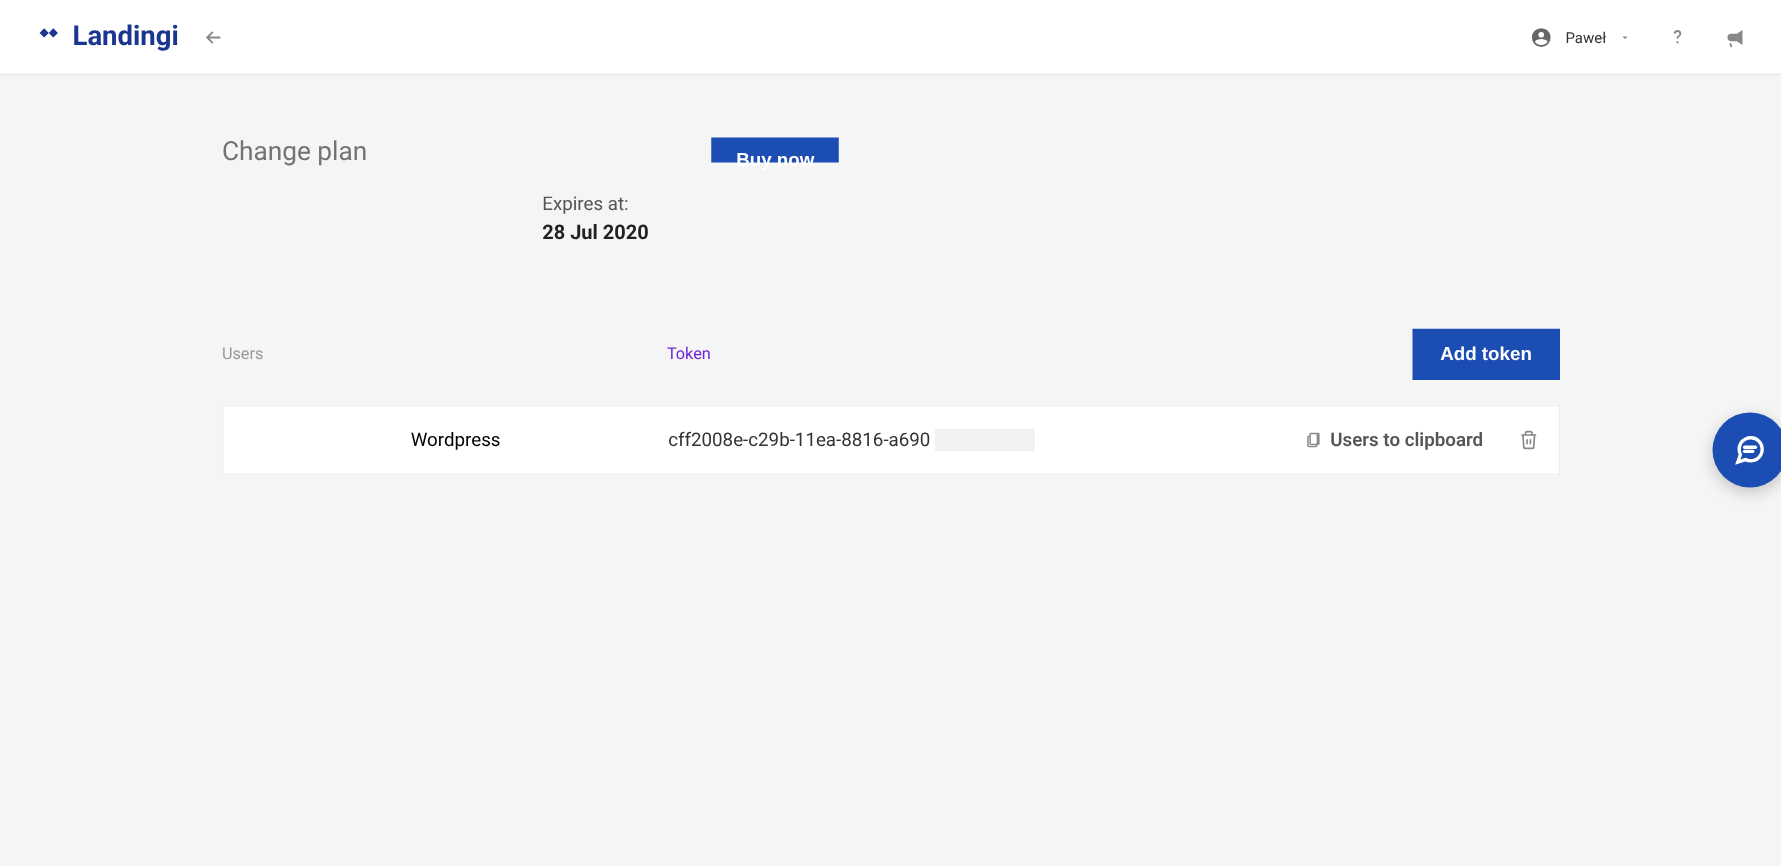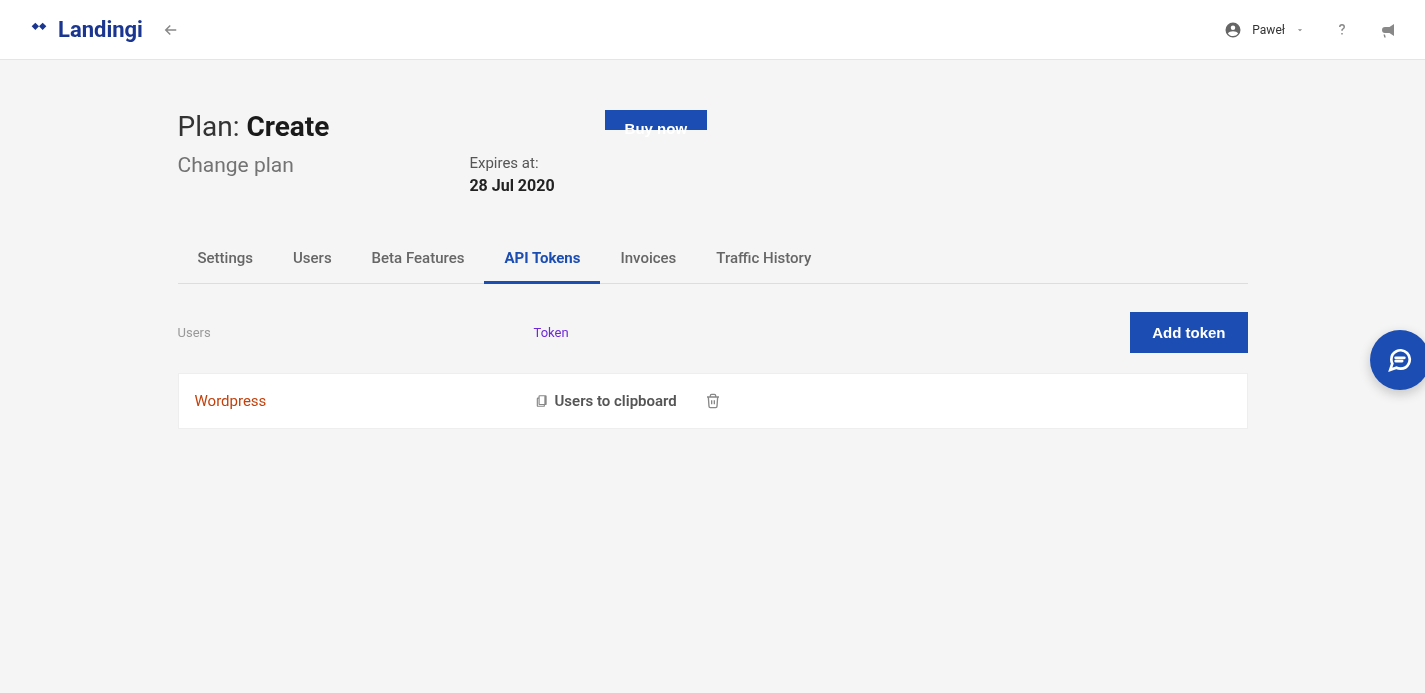--- a/index.html
+++ b/index.html
@@ -173,21 +173,22 @@
     .table-row {
       background: #fff;
       border: 1px solid #eee;
       display: flex;
       align-items: center;
       padding: 18px 16px;
     }
     .td-name {
       width: 340px;
       font-size: 15px;
-      color: #c2410c;
+      color: #000000;
+      text-align: center;
     }
     .td-token {
       flex: 1;
       font-size: 15px;
       color: #333;
       display: flex;
       align-items: center;
       gap: 4px;
     }
     .td-token .masked {
@@ -276,49 +277,42 @@
         <path d="M20 4v16l-6-4H8a4 4 0 010-8h6l6-4zM6 18h2l1 4H7l-1-4z"></path>
       </svg>
     </div>
   </div>
 </div>
 
 <div class="content">
 
   <div class="plan-row">
     <div class="plan-left">
-      <div class="plan-title">
-        <span>Plan: </span><span class="bold">Create</span>
-      </div>
       <a class="change-link">Change plan</a>
     </div>
     <div class="expires-block">
       <span class="expires-label">Expires at:</span>
       <span class="expires-date">28 Jul 2020</span>
     </div>
     <button class="buy-btn">Buy now</button>
   </div>
 
-  <div class="tabs">
-    <div class="tab">Settings</div>
-    <div class="tab">Users</div>
-    <div class="tab">Beta Features</div>
-    <div class="tab active">API Tokens</div>
-    <div class="tab">Invoices</div>
-    <div class="tab">Traffic History</div>
-  </div>
 
   <div class="table-header">
     <div class="th-name">Users</div>
     <div class="th-token">Token</div>
     <button class="add-btn">Add token</button>
   </div>
 
   <div class="table-row">
     <div class="td-name">Wordpress</div>
+    <div class="td-token">
+      <span>cff2008e-c29b-11ea-8816-a690</span>
+      <span class="masked"></span>
+    </div>
     <div class="td-actions">
       <div class="copy-action">
         <svg width="14" height="14" viewBox="0 0 24 24" fill="currentColor">
           <path d="M16 2H8a2 2 0 00-2 2v2H5a2 2 0 00-2 2v12a2 2 0 002 2h10a2 2 0 002-2v-1h1a2 2 0 002-2V4a2 2 0 00-2-2zm-1 18H5V8h1v9a2 2 0 002 2h7v1zm3-3H8V4h8v13z"></path>
         </svg>
         <span>Users to clipboard</span>
       </div>
       <div class="delete-action">
         <svg width="16" height="16" viewBox="0 0 24 24" fill="none" stroke="currentColor" stroke-width="2">
           <path d="M3 6h18 M8 6V4a2 2 0 012-2h4a2 2 0 012 2v2 M19 6l-1 14a2 2 0 01-2 2H8a2 2 0 01-2-2L5 6 M10 11v6 M14 11v6"></path>

